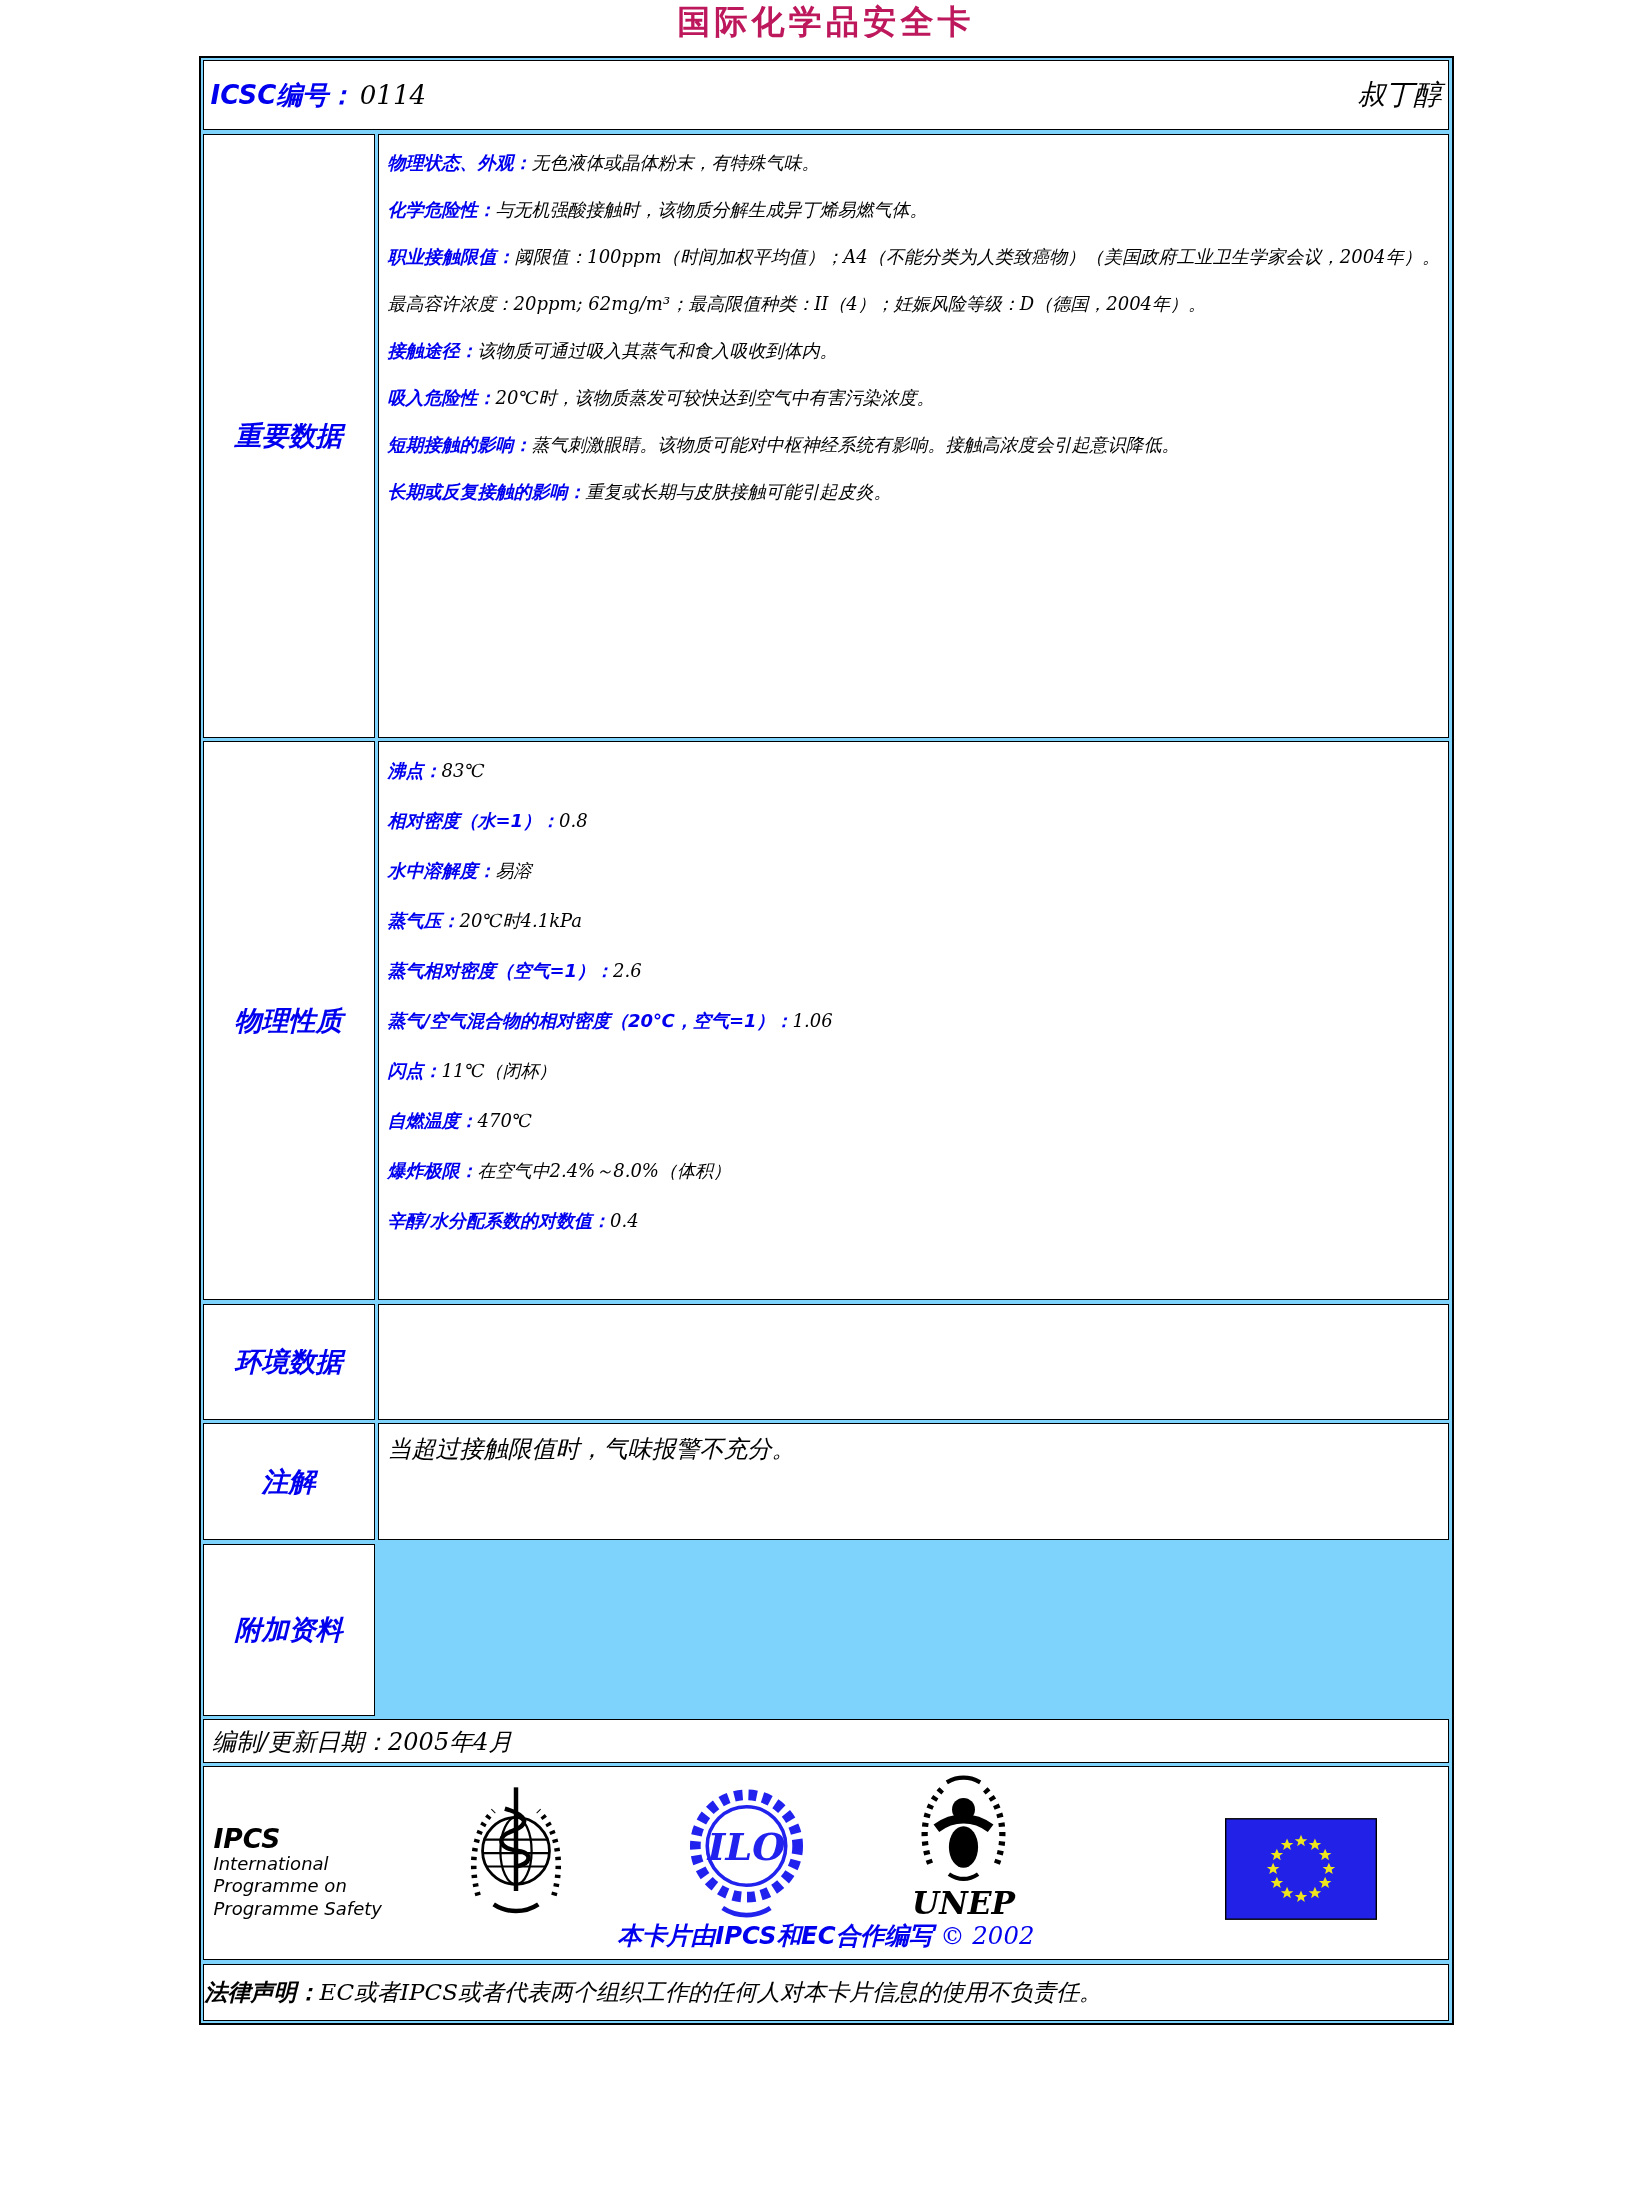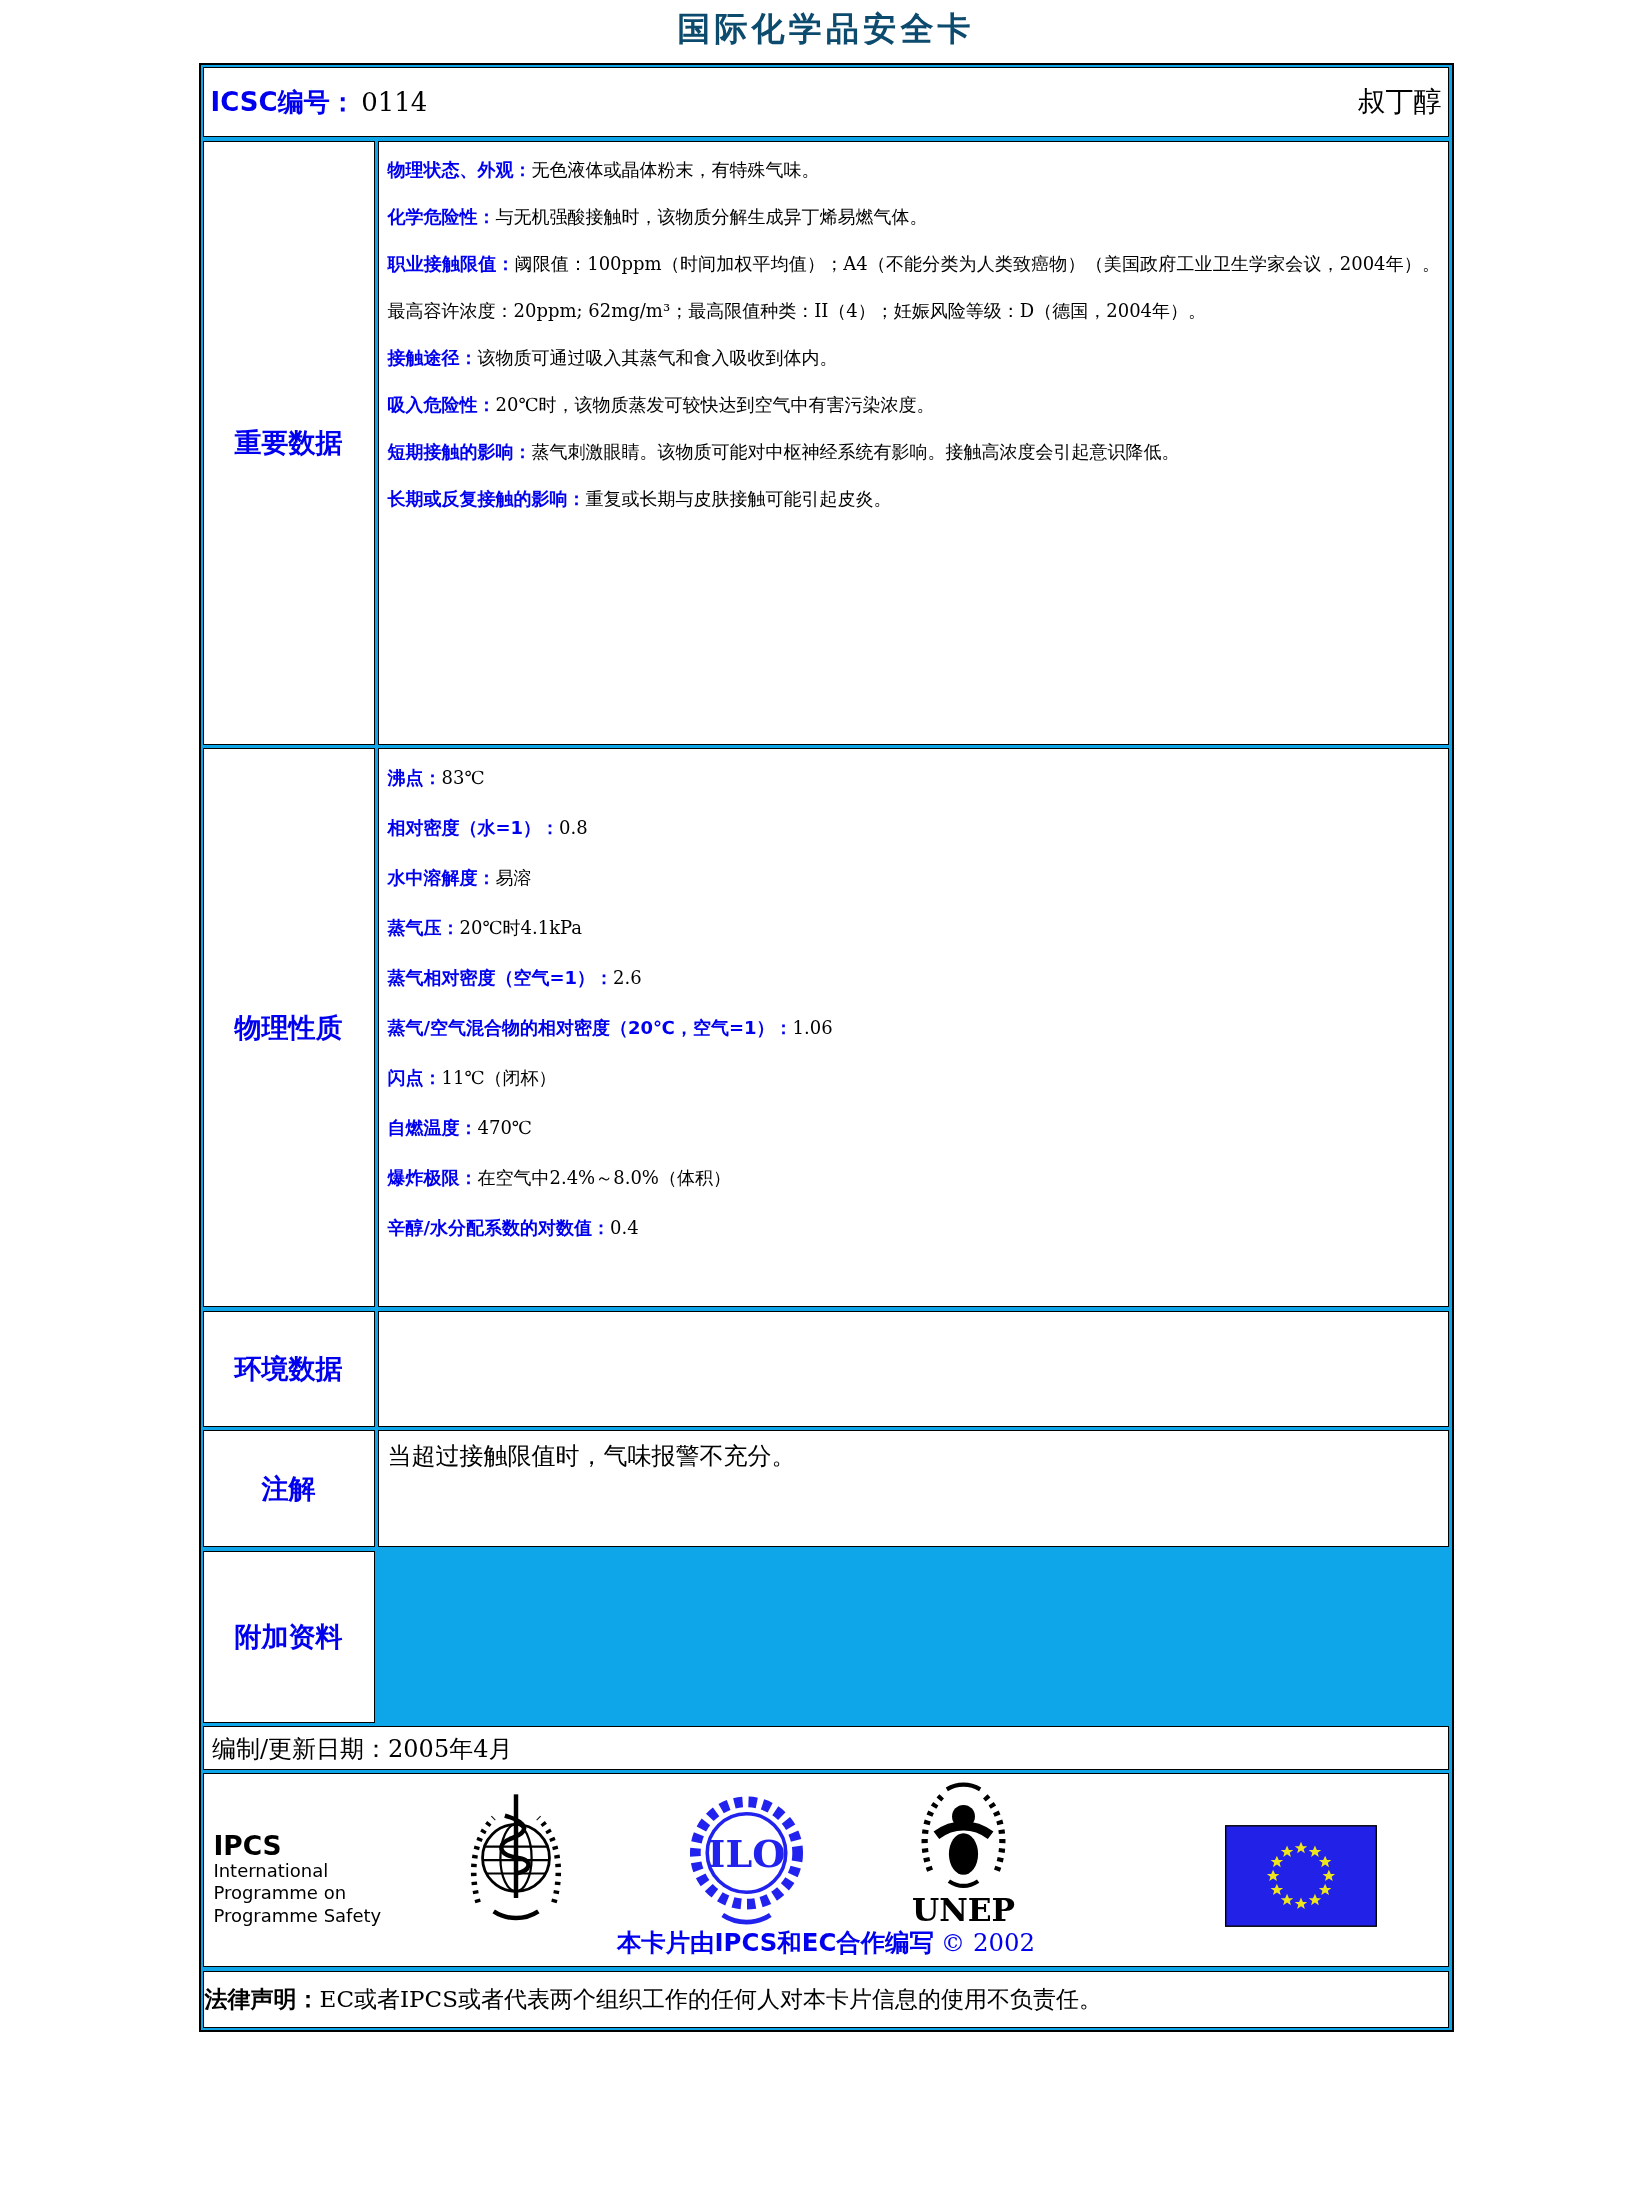--- a/index.html
+++ b/index.html
@@ -1,31 +1,32 @@
 <!DOCTYPE html>
 <html style="font-size:11px"><head>
 <meta charset="utf-8">
 <style>
   html,body{margin:0;padding:0;background:#ffffff;}
   body{
     width:1652px;height:2205px;position:relative;
     font-family:"DejaVu Serif", serif;color:#000;
   }
   .page-title{
-    text-align:center;padding-top:7px;
+    text-align:center;
     font-family:"DejaVu Serif", serif;
-    font-size:33px;font-weight:bold;color:#0c4a6e;letter-spacing:4.2px;
+    font-size:33px;font-weight:bold;color:#be185d;letter-spacing:4.2px;
   }
   .card{
     box-sizing:border-box;
     width:1255px;margin:11px auto 0;
     border:2.8px solid #000;
     padding:2.1px;
     display:flex;flex-direction:column;gap:3.5px;
-    background:#0ea5e9;
+    background:#7dd3fc;
+    font-style:italic;
   }
   .row{display:flex;gap:3.5px;}
   .cell{
     box-sizing:border-box;border:1.4px solid #000;background:#fff;
   }
   
   .hdr{height:70px;align-items:center;display:flex;justify-content:space-between;padding:0 7px;width:100%;}
   .hdr .icsc-label{font-family:"DejaVu Sans", sans-serif;font-weight:bold;color:#0000ee;font-size:26px;}
   .hdr .icsc-value{font-size:26px;margin-left:5.6px;}
   .hdr .chem{font-size:28px;}

